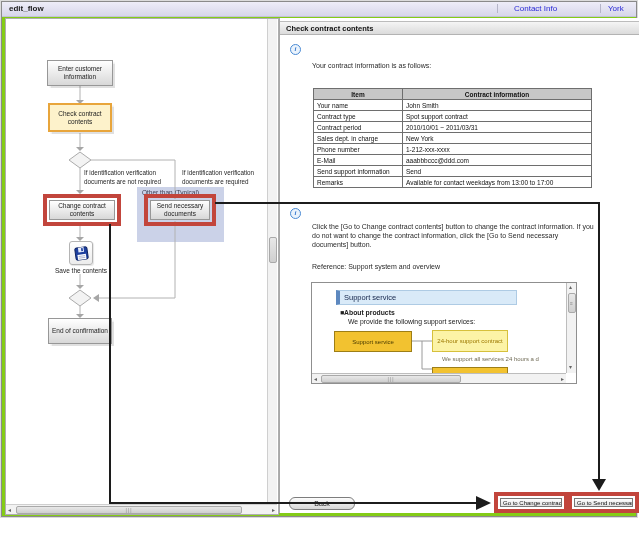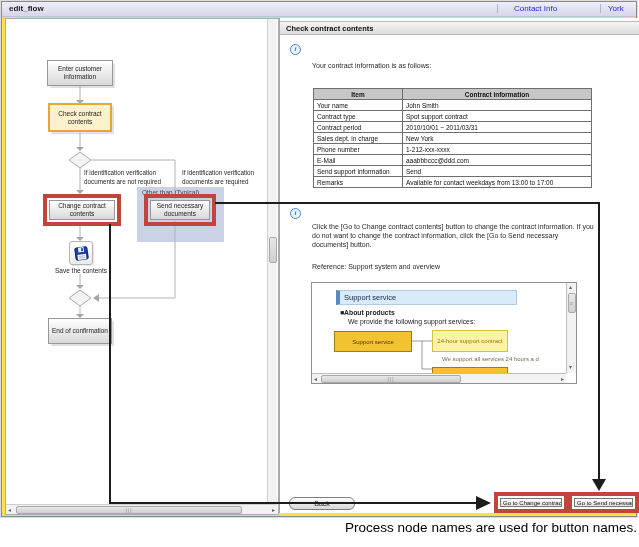--- a/index.html
+++ b/index.html
@@ -1,20 +1,20 @@
 <!DOCTYPE html>
 <html><head>
 <meta charset="utf-8">
 <style>
   html,body{margin:0;padding:0;background:#fff;}
   body{font-family:"Liberation Sans",sans-serif;-webkit-font-smoothing:antialiased;}
   .root{position:relative;width:639px;height:547px;background:#fff;overflow:hidden;}
   .abs{position:absolute;}
   
-  .window{left:1px;top:1px;width:634px;height:514px;border:1px solid #8a8a8a;box-shadow:0 0 0 1px #dcdcdc;background:#fde047;}
+  .window{left:1px;top:1px;width:634px;height:514px;border:1px solid #8a8a8a;box-shadow:0 0 0 1px #dcdcdc;background:#84cc16;}
   .titlebar{left:0;top:0;width:100%;height:14px;background:linear-gradient(#eeedf8,#d7d6ea);border-bottom:1px solid #c2c2d4;}
   .titlebar .title{position:absolute;left:7px;top:2px;font-size:8px;font-weight:bold;color:#1c1c1c;}
   .toplink{position:absolute;top:2px;font-size:8px;color:#2929d6;cursor:pointer;text-align:center;}
   .topdiv{position:absolute;top:2px;width:1px;height:9px;background:#b5b5c8;}
   
   .flowpanel{left:3px;top:16px;width:272px;height:495px;border:1px solid #adadad;background:#fff;overflow:hidden;}
   .lavender{left:131px;top:168px;width:87px;height:55px;background:#cbd2e8;z-index:1;}
   .flowsvg{left:0;top:0;z-index:2;}
   .hiddenlabel{left:136px;top:170px;font-size:6.5px;color:#3c3c50;z-index:2;white-space:nowrap;}
   .node{box-sizing:border-box;background:linear-gradient(#ffffff,#d8d8d8);border:1px solid #979797;box-shadow:1.5px 1.5px 1px rgba(0,0,0,0.12);
@@ -283,14 +283,13 @@
     <g stroke="#1c1c1c" stroke-width="2" fill="none">
       <polyline points="110,224 110,503 476,503"></polyline>
       <polyline points="215,203 599,203 599,480"></polyline>
     </g>
     <g fill="#1c1c1c">
       <polygon points="476,496 476,510 491,503"></polygon>
       <polygon points="592,479 606,479 599,491"></polygon>
     </g>
   </svg>
 
-  <div class="abs caption">Process node names are used for button names.</div>
 </div>
 
 </body></html>

